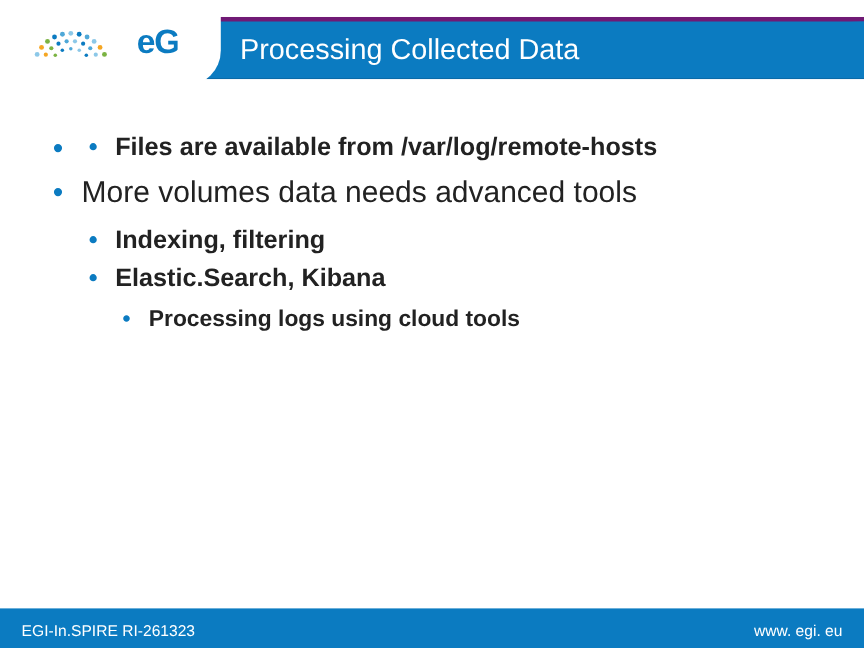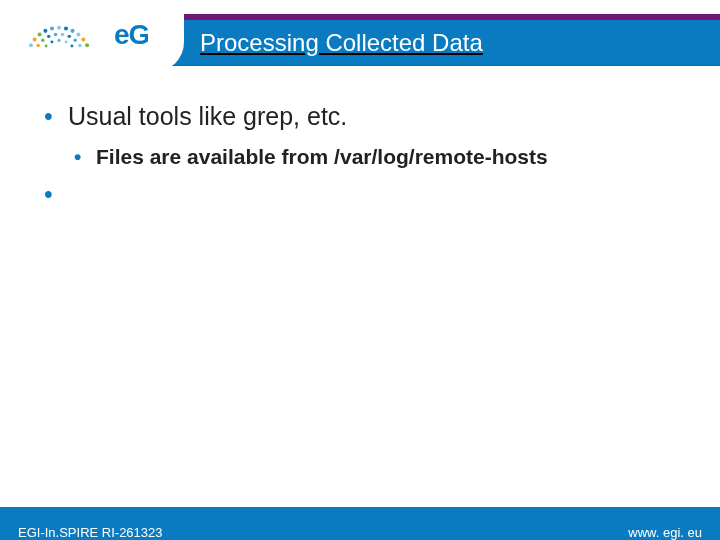--- a/index.html
+++ b/index.html
@@ -41,28 +41,27 @@
     letter-spacing: -1px;
     margin-top: -2px;
   }
   .title-bar {
     position: absolute;
     left: 0;
     top: 14px;
     right: 0;
     height: 52px;
     background: #0b7bc1;
-    border-top: 6px solid #701a75;
+    border-top: 4px solid #701a75;
     border-bottom: 1px solid #0a6aa8;
     display: flex;
     align-items: center;
     padding-left: 200px;
     z-index: 1;
     border-top-left-radius: 28px;
-    text-decoration: underline;
   }
   .title-bar-curve {
     position: absolute;
     left: 148px;
     top: 6px;
     width: 36px;
     height: 66px;
     background: #fff;
     border-bottom-right-radius: 30px;
     z-index: 2;
@@ -132,21 +131,21 @@
   }
   .footer {
     position: absolute;
     bottom: 0;
     left: 0;
     right: 0;
     height: 30px;
     background: #0b7bc1;
     display: flex;
     justify-content: space-between;
-    align-items: flex-end;
+    align-items: center;
     padding: 0 18px;
     color: #fff;
     font-size: 13px;
   }
   .footer-top-line {
     position: absolute;
     bottom: 30px;
     left: 0;
     right: 0;
     height: 3px;
@@ -200,28 +199,41 @@
   </div>
   <div class="title-bar-curve"></div>
   <div class="title-bar">
     <span class="title-text">Processing Collected Data</span>
   </div>
 </div>
 
 <div class="content">
   <ul class="lvl1">
     <li>
-      <span>Usual tools like grep, etc.</span>
       <ul class="lvl2">
         <li>
           <span>Files are available from /var/log/remote-hosts</span>
         </li>
       </ul>
     </li>
     <li>
+      <span>More volumes data needs advanced tools</span>
+      <ul class="lvl2">
+        <li>
+          <span>Indexing, filtering</span>
+        </li>
+        <li>
+          <span>Elastic.Search, Kibana</span>
+          <ul class="lvl3">
+            <li>
+              <span>Processing logs using cloud tools</span>
+            </li>
+          </ul>
+        </li>
+      </ul>
     </li>
   </ul>
 </div>
 
 <div class="footer-top-line"></div>
 <div class="footer">
   <span>EGI-In.SPIRE RI-261323</span>
   <span>www. egi. eu</span>
 </div>
 

